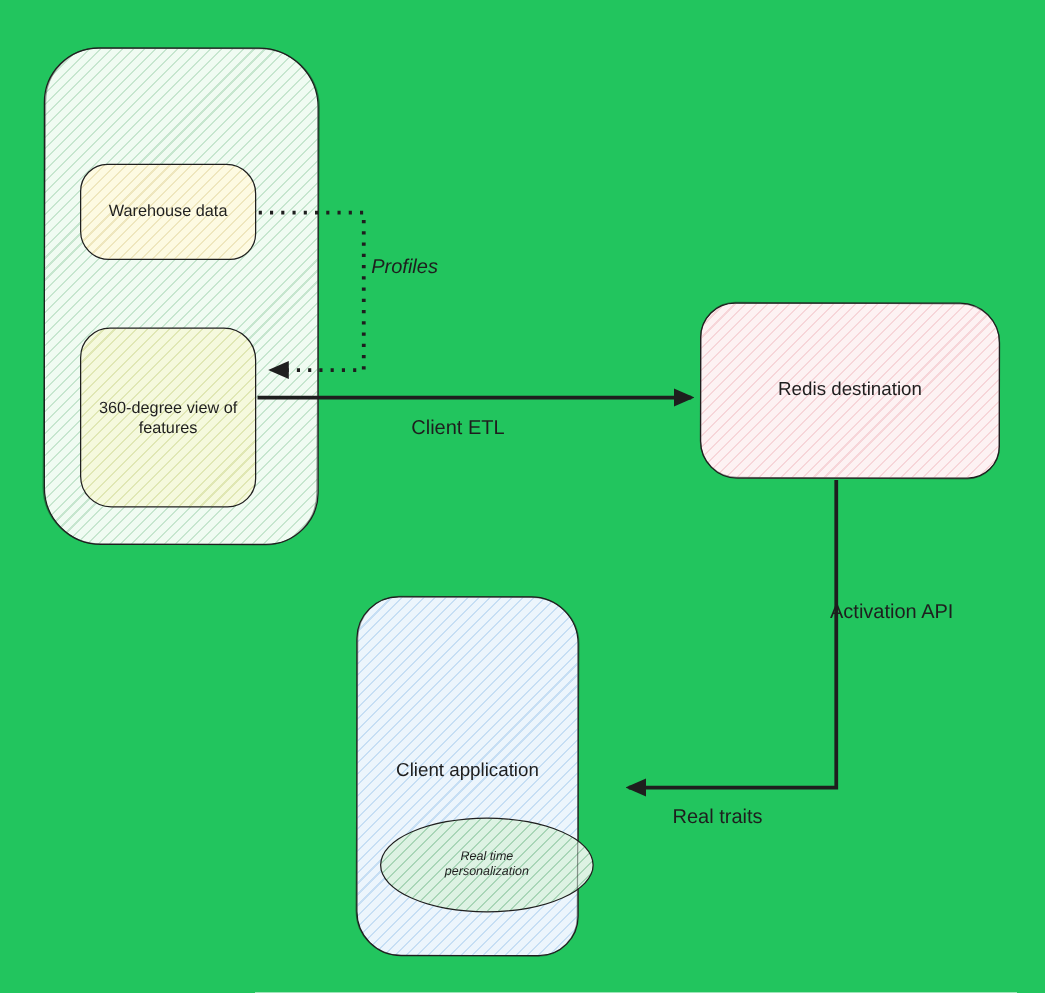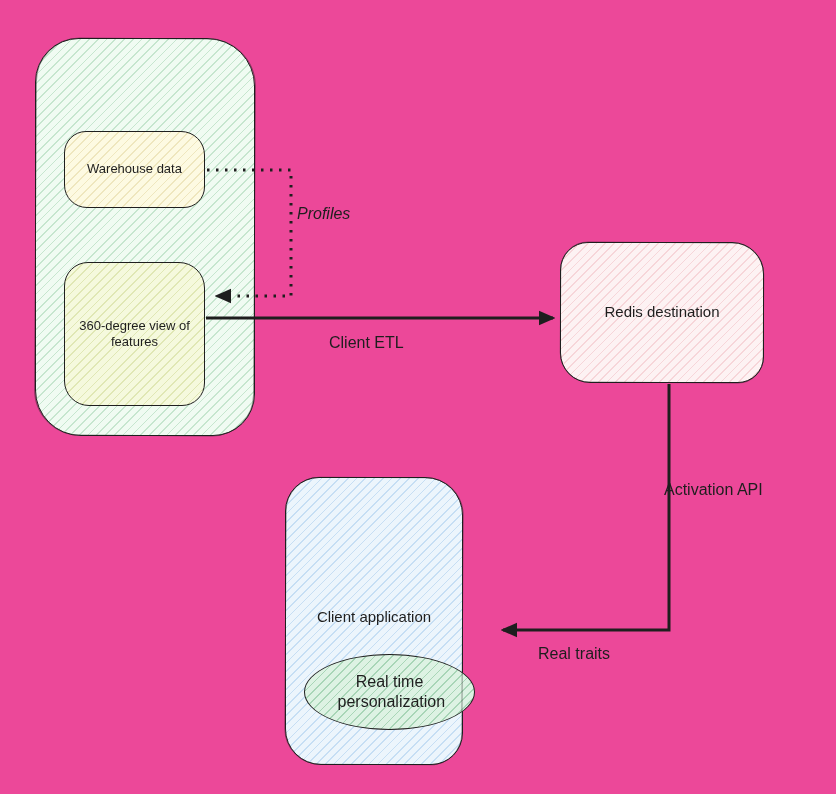--- a/index.html
+++ b/index.html
@@ -6,21 +6,21 @@
   html,body { background:#ffffff; }
   body {
     font-family:"Liberation Sans", sans-serif;
     color:#1e1e1e;
     -webkit-font-smoothing:antialiased;
   }
   #canvas{
     position:relative;
     width:836px;
     height:794px;
-    background:#ec4899;
+    background:#22c55e;
     overflow:hidden;
     padding-left:37px;
   }
 
   
   .node{
     position:absolute;
     border:1.6px solid #1f1f1f;
   }
   .sketch::after{
@@ -49,21 +49,21 @@
     left:64px; top:131px; width:141px; height:77px;
     border-radius:22px 24px 21px 23px;
     display:flex; align-items:center; justify-content:center;
   }
   #node-features{
     left:64px; top:262px; width:141px; height:144px;
     border-radius:24px 26px 23px 25px;
     display:flex; align-items:center; justify-content:center;
   }
   #node-redis{
-    left:560px; top:242px; width:204px; height:141px;
+    left:560px; top:242px; width:240px; height:141px;
     border-radius:28px 32px 26px 30px;
     display:flex; align-items:center; justify-content:center;
   }
   #node-client{
     left:285px; top:477px; width:178px; height:288px;
     border-radius:34px 38px 32px 36px;
   }
 
   .node-label{
     font-size:13px;
@@ -80,21 +80,21 @@
     text-align:center;
   }
   #node-ellipse{
     position:absolute;
     left:18px; top:176px;
     width:171px; height:76px;
     border:1.6px solid #1f1f1f;
     border-radius:50%;
     display:flex; align-items:center; justify-content:center;
   }
-  #node-ellipse .node-label{ width:104px; font-size:16px; }
+  #node-ellipse .node-label{ width:104px; font-size:10px;font-style:italic; }
 
   
   #edges{
     position:absolute;
     left:0; top:0;
     pointer-events:none;
   }
   .edge{
     fill:none;
     stroke:#1e1e1e;

